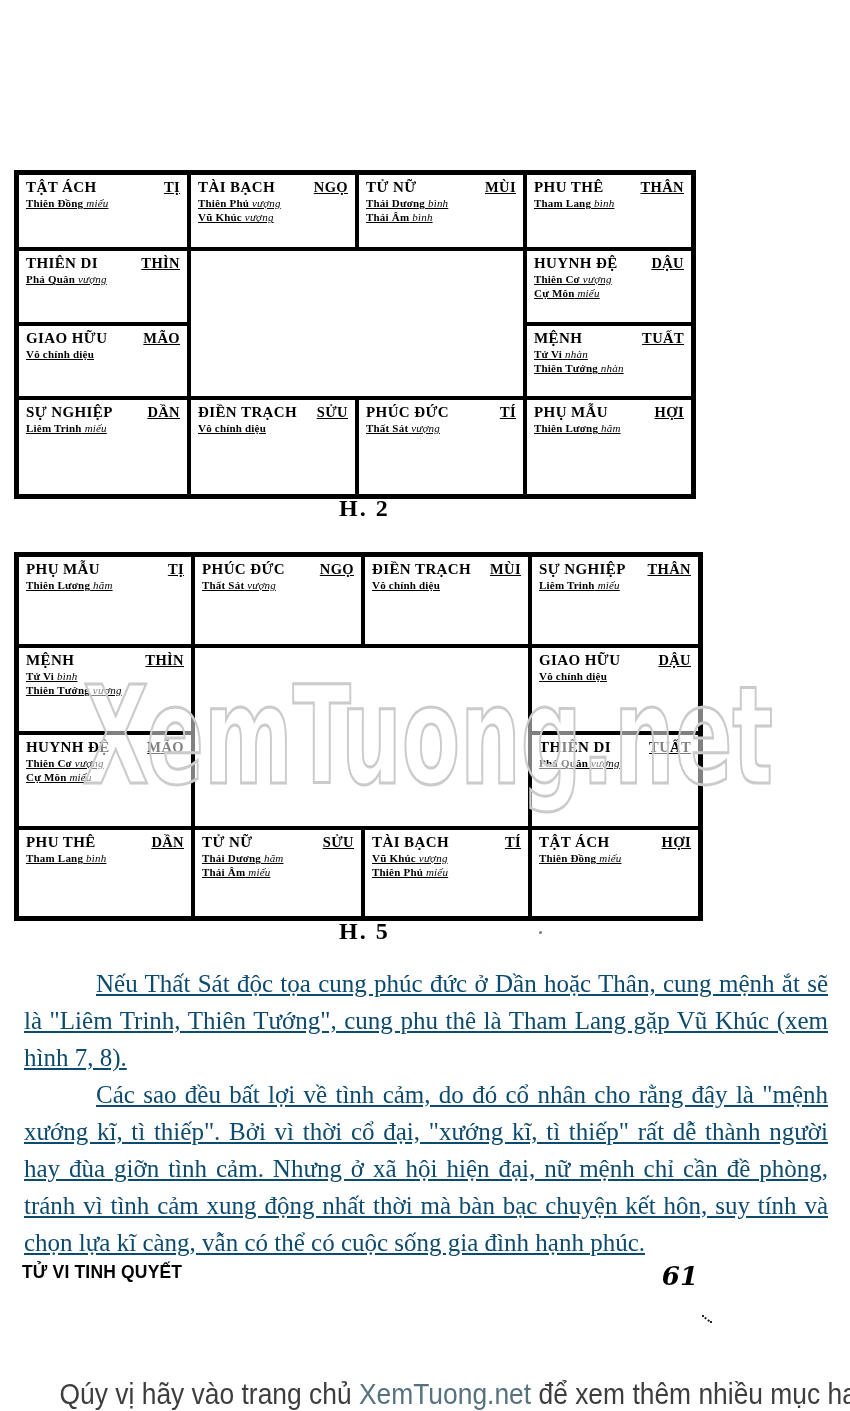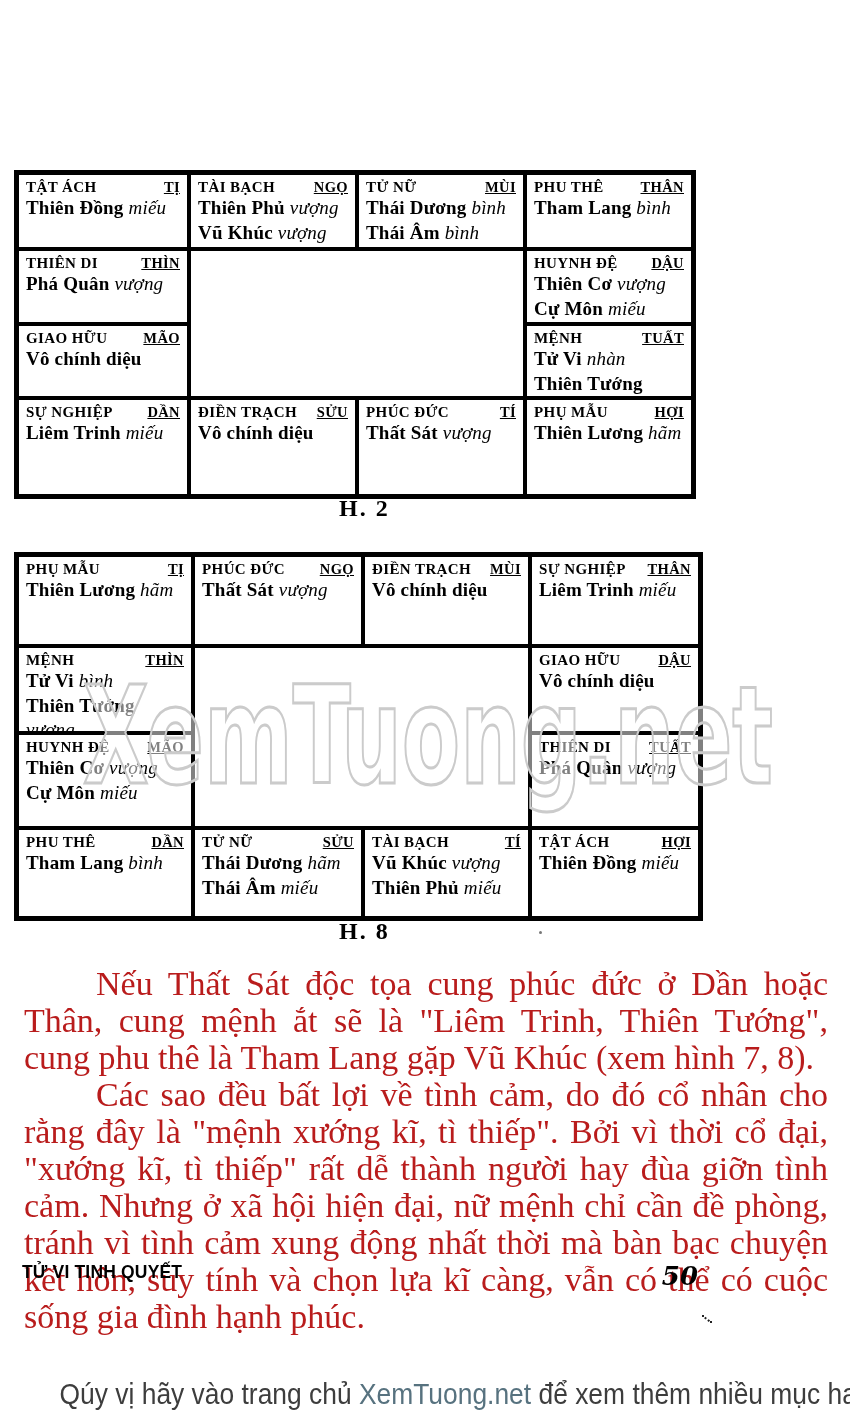--- a/index.html
+++ b/index.html
@@ -16,34 +16,34 @@
           grid-template-rows:91px 87px 95px 1fr;}
   .cell{border:2px solid #000;padding:4px 7px 2px 7px;overflow:hidden;background:transparent;}
   .c0{grid-area:1/1}.c1{grid-area:1/2}.c2{grid-area:1/3}.c3{grid-area:1/4}
   .c4{grid-area:2/1}.c5{grid-area:2/4}
   .c6{grid-area:3/1}.c7{grid-area:3/4}
   .c8{grid-area:4/1}.c9{grid-area:4/2}.c10{grid-area:4/3}.c11{grid-area:4/4}
   .center-cell{grid-area:2/2/4/4;border:2px solid #000;}
   .cell-head{display:flex;justify-content:space-between;align-items:baseline;
              font-weight:bold;font-size:15px;letter-spacing:.4px;line-height:1.15;}
   .branch{font-weight:bold;font-size:14.5px;text-decoration:underline;}
-  .star-line{font-size:19px;font-weight:bold;line-height:1.28;letter-spacing:.2px;}
+  .star-line{font-size:11px;font-weight:bold;line-height:1.28;letter-spacing:.2px;text-decoration:underline;}
   .bright{font-style:italic;font-weight:normal;}
   .chart-caption{position:absolute;font-weight:bold;font-size:24px;letter-spacing:2px;z-index:3;}
   #cap5{left:339px;top:480px;}
   #cap6{left:339px;top:903px;}
 
   
   .watermark-svg{position:absolute;left:0;top:626px;z-index:2;pointer-events:none;}
   .watermark-svg text{font-family:"DejaVu Sans",sans-serif;font-weight:bold;}
 
   
   .body-text{position:absolute;left:24px;top:950px;width:804px;z-index:1;}
-  .body-text p{margin:0;text-indent:72px;font-size:34px;line-height:37px;
-               text-align:justify;color:#b91c1c;}
+  .body-text p{margin:0;text-indent:72px;font-size:25px;line-height:37px;
+               text-align:justify;color:#0c4a6e;text-decoration:underline;}
 
   
   .footer{position:absolute;left:22px;top:1246px;width:806px;display:flex;
           justify-content:space-between;align-items:flex-start;z-index:1;}
   .footer-title{font-family:"Liberation Sans",sans-serif;font-weight:bold;font-size:19px;
                 letter-spacing:.2px;transform:scaleX(.92);transform-origin:left center;color:#000;}
   .page-number{font-family:"DejaVu Serif",serif;font-weight:bold;font-style:italic;
                font-size:26px;padding-right:130px;color:#000;}
 
   
@@ -241,34 +241,34 @@
       </div>
       <div class="cell c11">
         <div class="cell-head">
           <span class="palace">TẬT ÁCH</span>
           <span class="branch">HỢI</span>
         </div>
         <div class="star-line"><span class="star">Thiên Đồng</span><span class="bright"> miếu</span></div>
       </div>
       <div class="center-cell"></div>
     </div>
-  <div class="chart-caption" id="cap6">H. 8</div>
+  <div class="chart-caption" id="cap6">H. 5</div>
 
   <svg class="watermark-svg" width="850" height="215">
     <text x="428" y="142" font-size="135" text-anchor="middle" textLength="690" lengthAdjust="spacingAndGlyphs" fill="rgba(255,255,255,0.5)" stroke="#cbcbcb" stroke-width="3">XemTuong.net</text>
   </svg>
 
   <div class="body-text">
     <p>Nếu Thất Sát độc tọa cung phúc đức ở Dần hoặc Thân, cung mệnh ắt sẽ là "Liêm Trinh, Thiên Tướng", cung phu thê là Tham Lang gặp Vũ Khúc (xem hình 7, 8).</p>
     <p>Các sao đều bất lợi về tình cảm, do đó cổ nhân cho rằng đây là "mệnh xướng kĩ, tì thiếp". Bởi vì thời cổ đại, "xướng kĩ, tì thiếp" rất dễ thành người hay đùa giỡn tình cảm. Nhưng ở xã hội hiện đại, nữ mệnh chỉ cần đề phòng, tránh vì tình cảm xung động nhất thời mà bàn bạc chuyện kết hôn, suy tính và chọn lựa kĩ càng, vẫn có thể có cuộc sống gia đình hạnh phúc.</p>
   </div>
 
   <div class="footer">
     <span class="footer-title">TỬ VI TINH QUYẾT</span>
-    <span class="page-number">50</span>
+    <span class="page-number">61</span>
   </div>
 
   <div class="tick-mark"></div>
   <div class="dot-mark"></div>
 
   <div class="banner">
     <span class="banner-inner"><span>Qúy vị hãy vào trang chủ </span><span class="banner-brand">XemTuong.net</span><span> để xem thêm nhiều mục hay khác</span></span>
   </div>
 
 </div>

